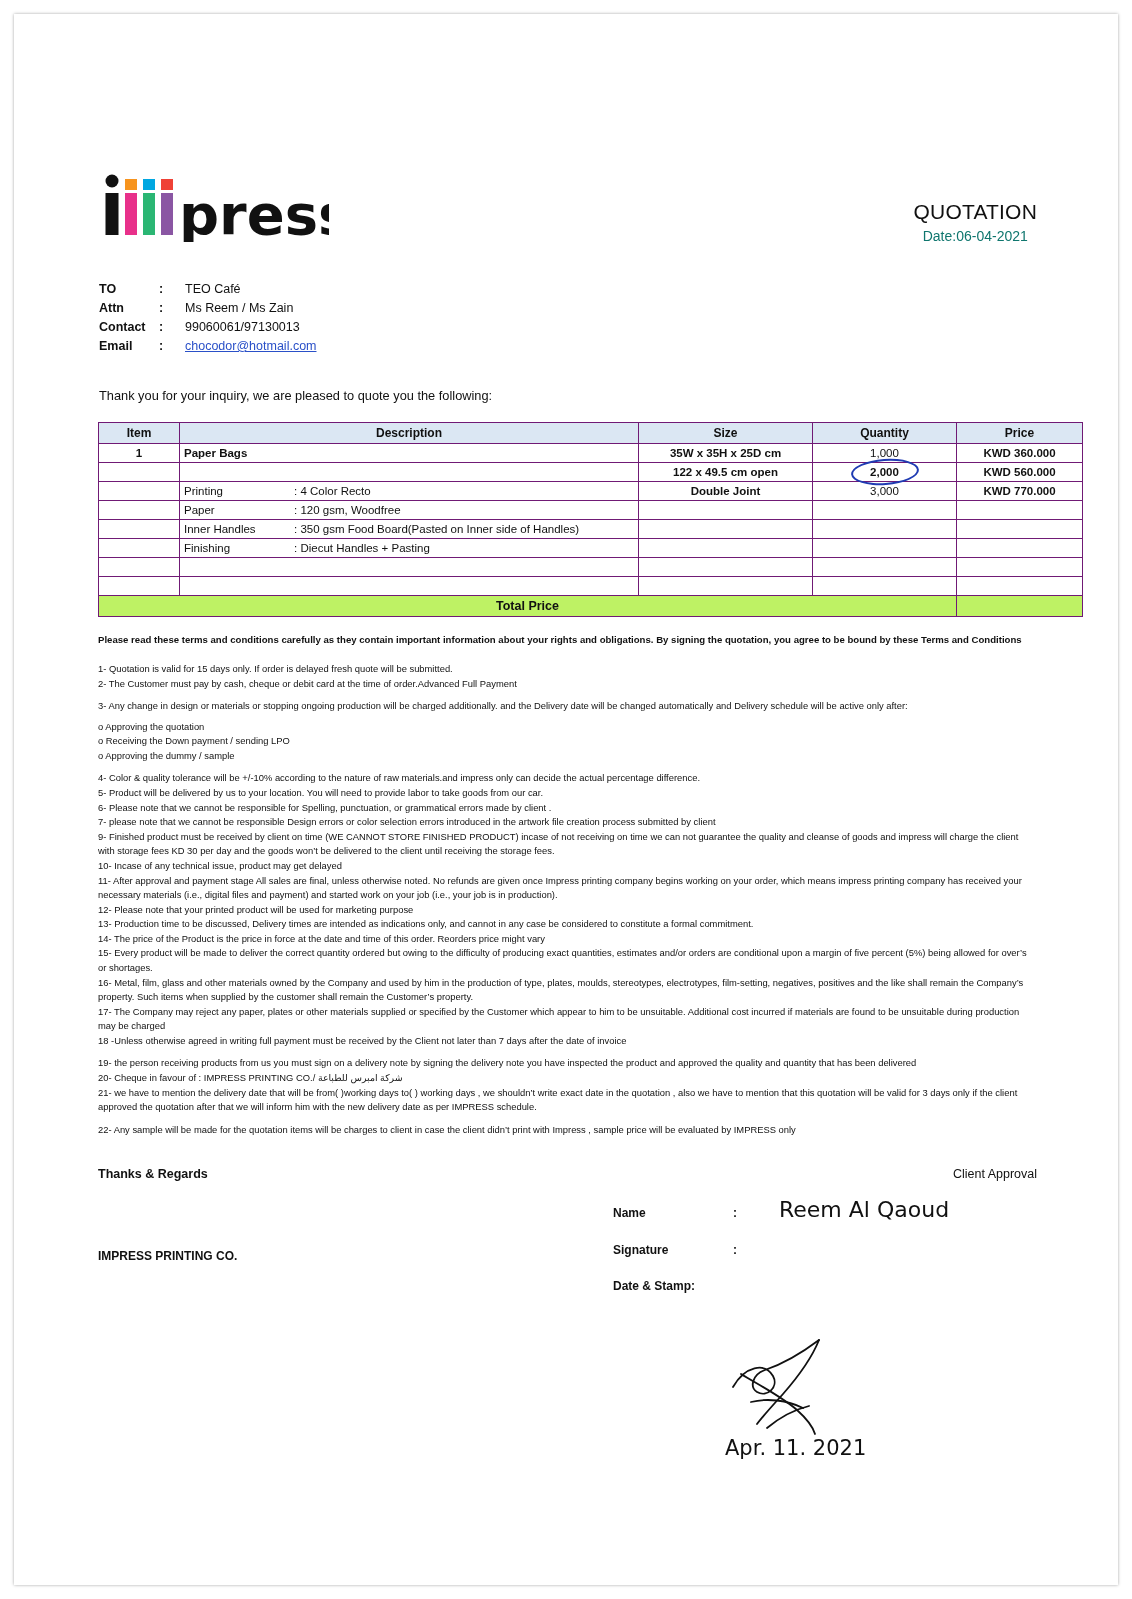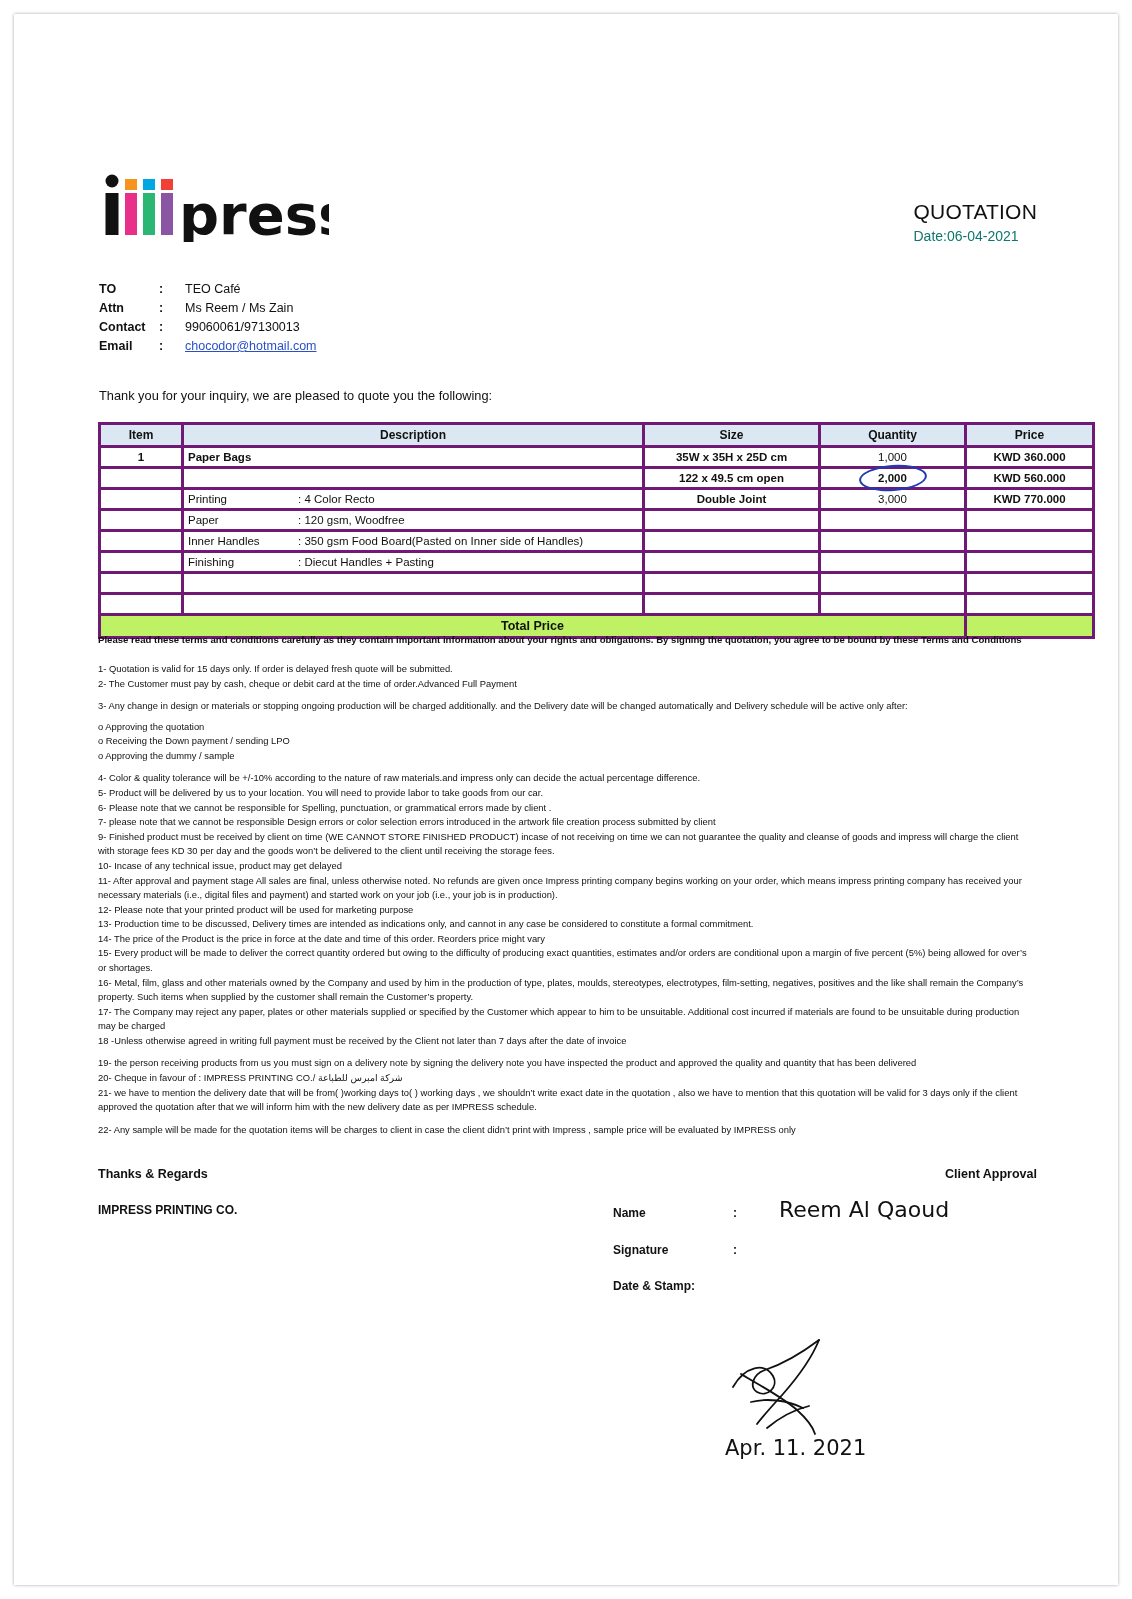--- a/index.html
+++ b/index.html
@@ -41,21 +41,21 @@
     width: 230px;
     height: 70px;
   }
   .logo svg { display: block; }
 
   
   .quote-head {
     position: absolute;
     right: 0;
     top: 46px;
-    text-align: left;
+    text-align: center;
   }
   .quote-title {
     font-size: 21px;
     letter-spacing: .2px;
     color: #111;
   }
   .quote-date {
     font-size: 14px;
     margin-top: 4px;
     color: #0f766e;
@@ -88,21 +88,21 @@
     position: absolute;
     left: 13px;
     top: 268px;
     width: 939px;
     border-collapse: collapse;
     font-size: 11.5px;
     color: #111;
     table-layout: fixed;
   }
   table.items th, table.items td {
-    border: 3px solid #701a75;
+    border: 1px solid #701a75;
     height: 18px;
     padding: 0 4px;
     vertical-align: middle;
   }
   table.items thead th {
     background: #dbe7f3;
     font-weight: bold;
     text-align: center;
     height: 20px;
     font-size: 12px;
@@ -164,32 +164,32 @@
     position: absolute;
     left: 13px;
     top: 1013px;
     font-size: 12.5px;
     font-weight: bold;
     color: #111;
   }
   .company-line {
     position: absolute;
     left: 13px;
-    top: 1049px;
+    top: 1095px;
     font-size: 12px;
     font-weight: bold;
     color: #111;
     text-align: center;
   }
   .client-approval {
     position: absolute;
     right: 0;
     top: 1013px;
     font-size: 12.5px;
-    font-weight: bold;
+    font-weight: normal;
     color: #111;
   }
   .sigblock {
     position: absolute;
     left: 528px;
     top: 1045px;
     width: 420px;
     font-size: 12px;
     color: #111;
   }

